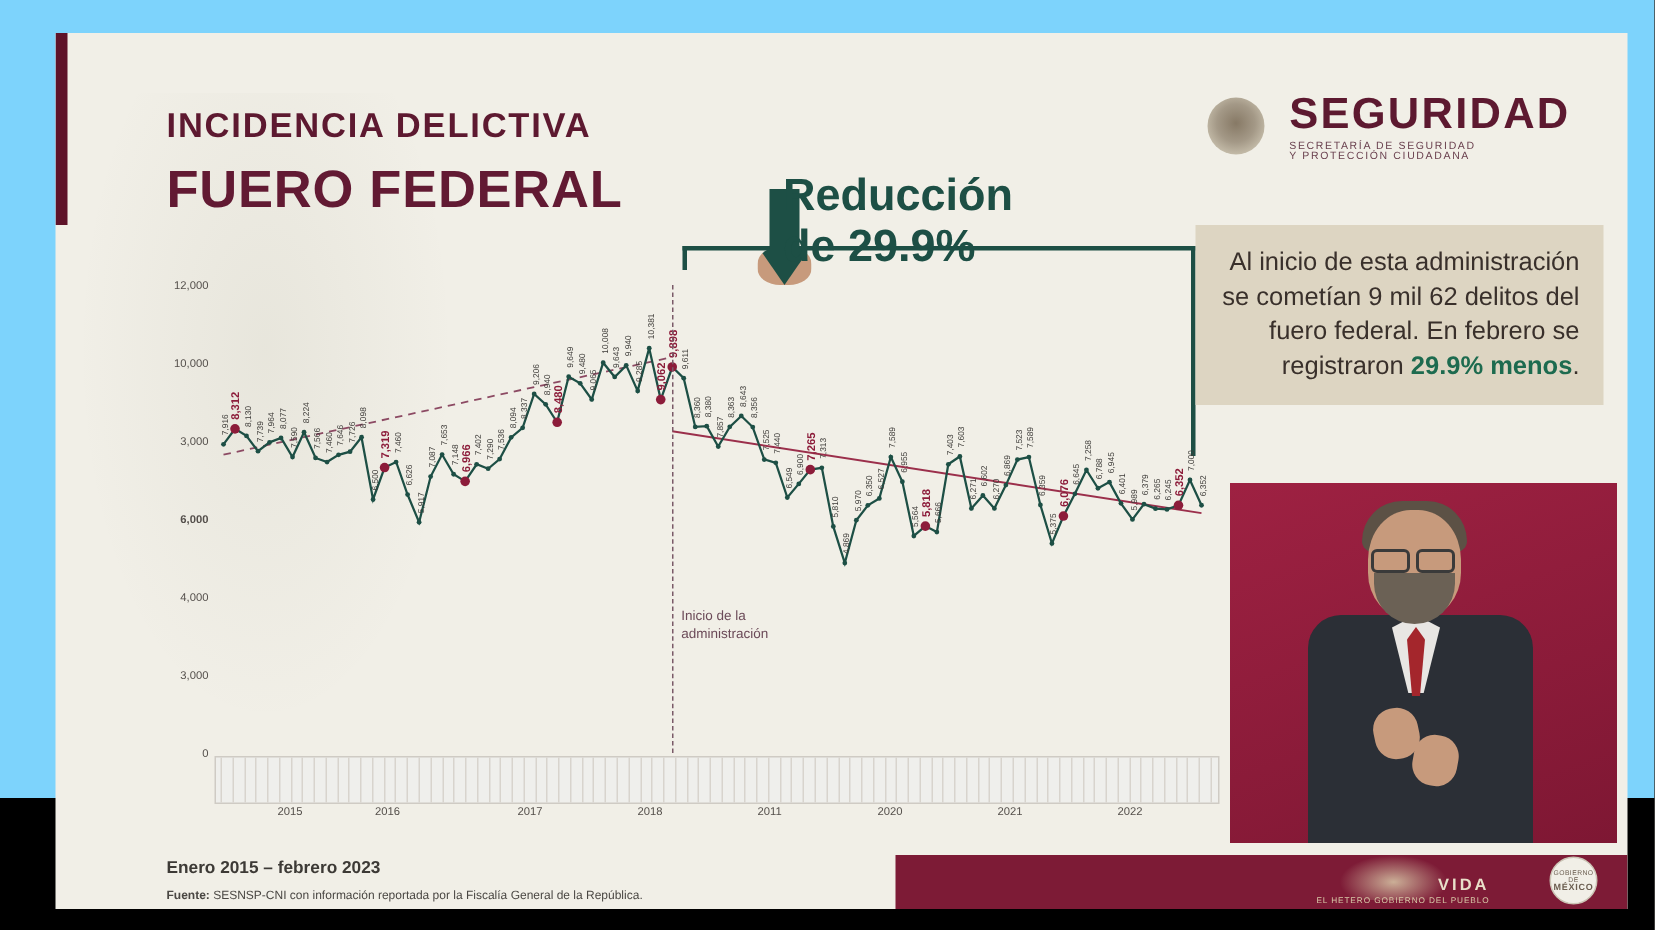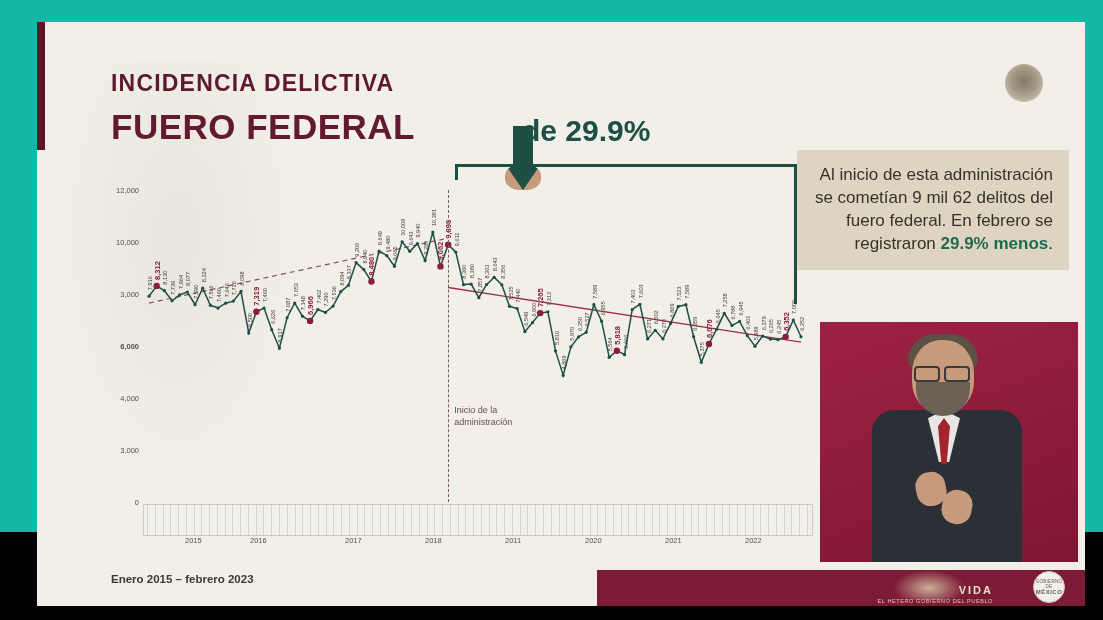--- a/index.html
+++ b/index.html
@@ -1,17 +1,17 @@
 <!DOCTYPE html>
 <html><head>
 <meta charset="utf-8">
 <style>
   html,body{margin:0;padding:0;background:#000;}
   body{width:1103px;height:620px;overflow:hidden;font-family:"Liberation Sans",sans-serif;}
-  .stage{position:relative;width:1103px;height:532px;background:#14b8a6;}
+  .stage{position:relative;width:1103px;height:532px;background:#7dd3fc;}
 
   
   .slide{position:absolute;left:37px;top:22px;width:1048px;height:584px;background:#f1efe7;overflow:hidden;}
   .slide:before{content:"";position:absolute;left:0;top:0;width:8px;height:128px;background:#5e1329;}
   .eagle{position:absolute;left:10px;top:40px;width:260px;height:430px;opacity:.07;
          background:radial-gradient(ellipse at 50% 40%, #6b6b4a 0%, rgba(200,197,180,0) 68%);}
 
   .title-wrap{position:absolute;left:74px;top:48px;}
   .t1{font-size:23px;letter-spacing:1.2px;color:#5d1930;font-weight:700;}
   .t2{font-size:35px;letter-spacing:.5px;color:#621a33;font-weight:800;margin-top:10px;}
@@ -102,34 +102,40 @@
   <div class="slide">
     <div class="eagle"></div>
 
     <div class="title-wrap">
       <div class="t1">INCIDENCIA DELICTIVA</div>
       <div class="t2">FUERO FEDERAL</div>
     </div>
 
     <div class="logo">
       <div class="seal"></div>
+      <div class="txt">
+        <div class="l1">SEGURIDAD</div>
+        <div class="l2">SECRETARÍA DE SEGURIDAD</div>
+        <div class="l3">Y PROTECCIÓN CIUDADANA</div>
+      </div>
     </div>
 
     <div class="bracket">
       <div class="bar"></div>
         <div class="lleg"></div>
         <div class="rleg"></div>
     </div>
 
     <div class="arrow">
       <div class="shaft"></div>
         <div class="head"></div>
     </div>
 
     <div class="reduc">
+      <div>Reducción</div>
       <div>de 29.9%</div>
     </div>
 
     <div class="infobox">
       <span>Al inicio de esta administración se cometían 9 mil 62 delitos del fuero federal. En febrero se registraron </span><b>29.9% menos</b><span>.</span>
     </div>
 
     <div class="chart">
       <div class="ylabels">
           <span style="top: 312px;">0</span>
@@ -428,20 +434,23 @@
         <span style="left: 202px;">2017</span>
         <span style="left: 282px;">2018</span>
         <span style="left: 362px;">2011</span>
         <span style="left: 442px;">2020</span>
         <span style="left: 522px;">2021</span>
         <span style="left: 602px;">2022</span>
         <span style="left: 682px;">2023</span>
       </div>
 
     <div class="footer1">Enero 2015 – febrero 2023</div>
+    <div class="footer2">
+      <b>Fuente:</b><span> SESNSP-CNI con información reportada por la Fiscalía General de la República.</span>
+    </div>
 
     <div class="banner">
       <div class="eaglebtm"></div>
       <div class="bannertxt">VIDA</div>
       <div class="bannersub">EL HETERO GOBIERNO DEL PUEBLO</div>
       <div class="badge">
         <div class="b1">GOBIERNO DE</div>
         <div class="b2">MÉXICO</div>
       </div>
     </div>

